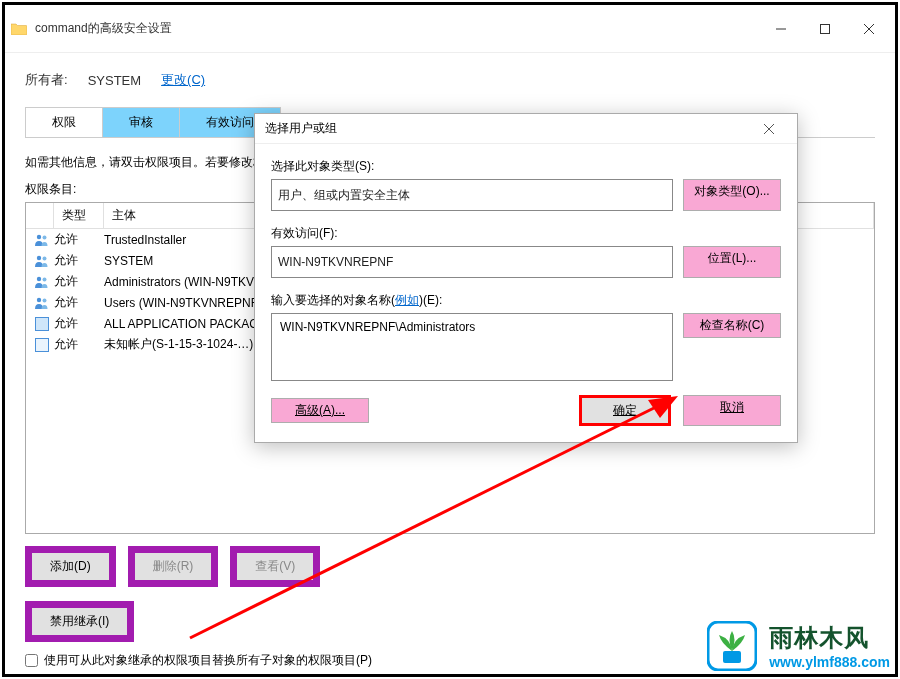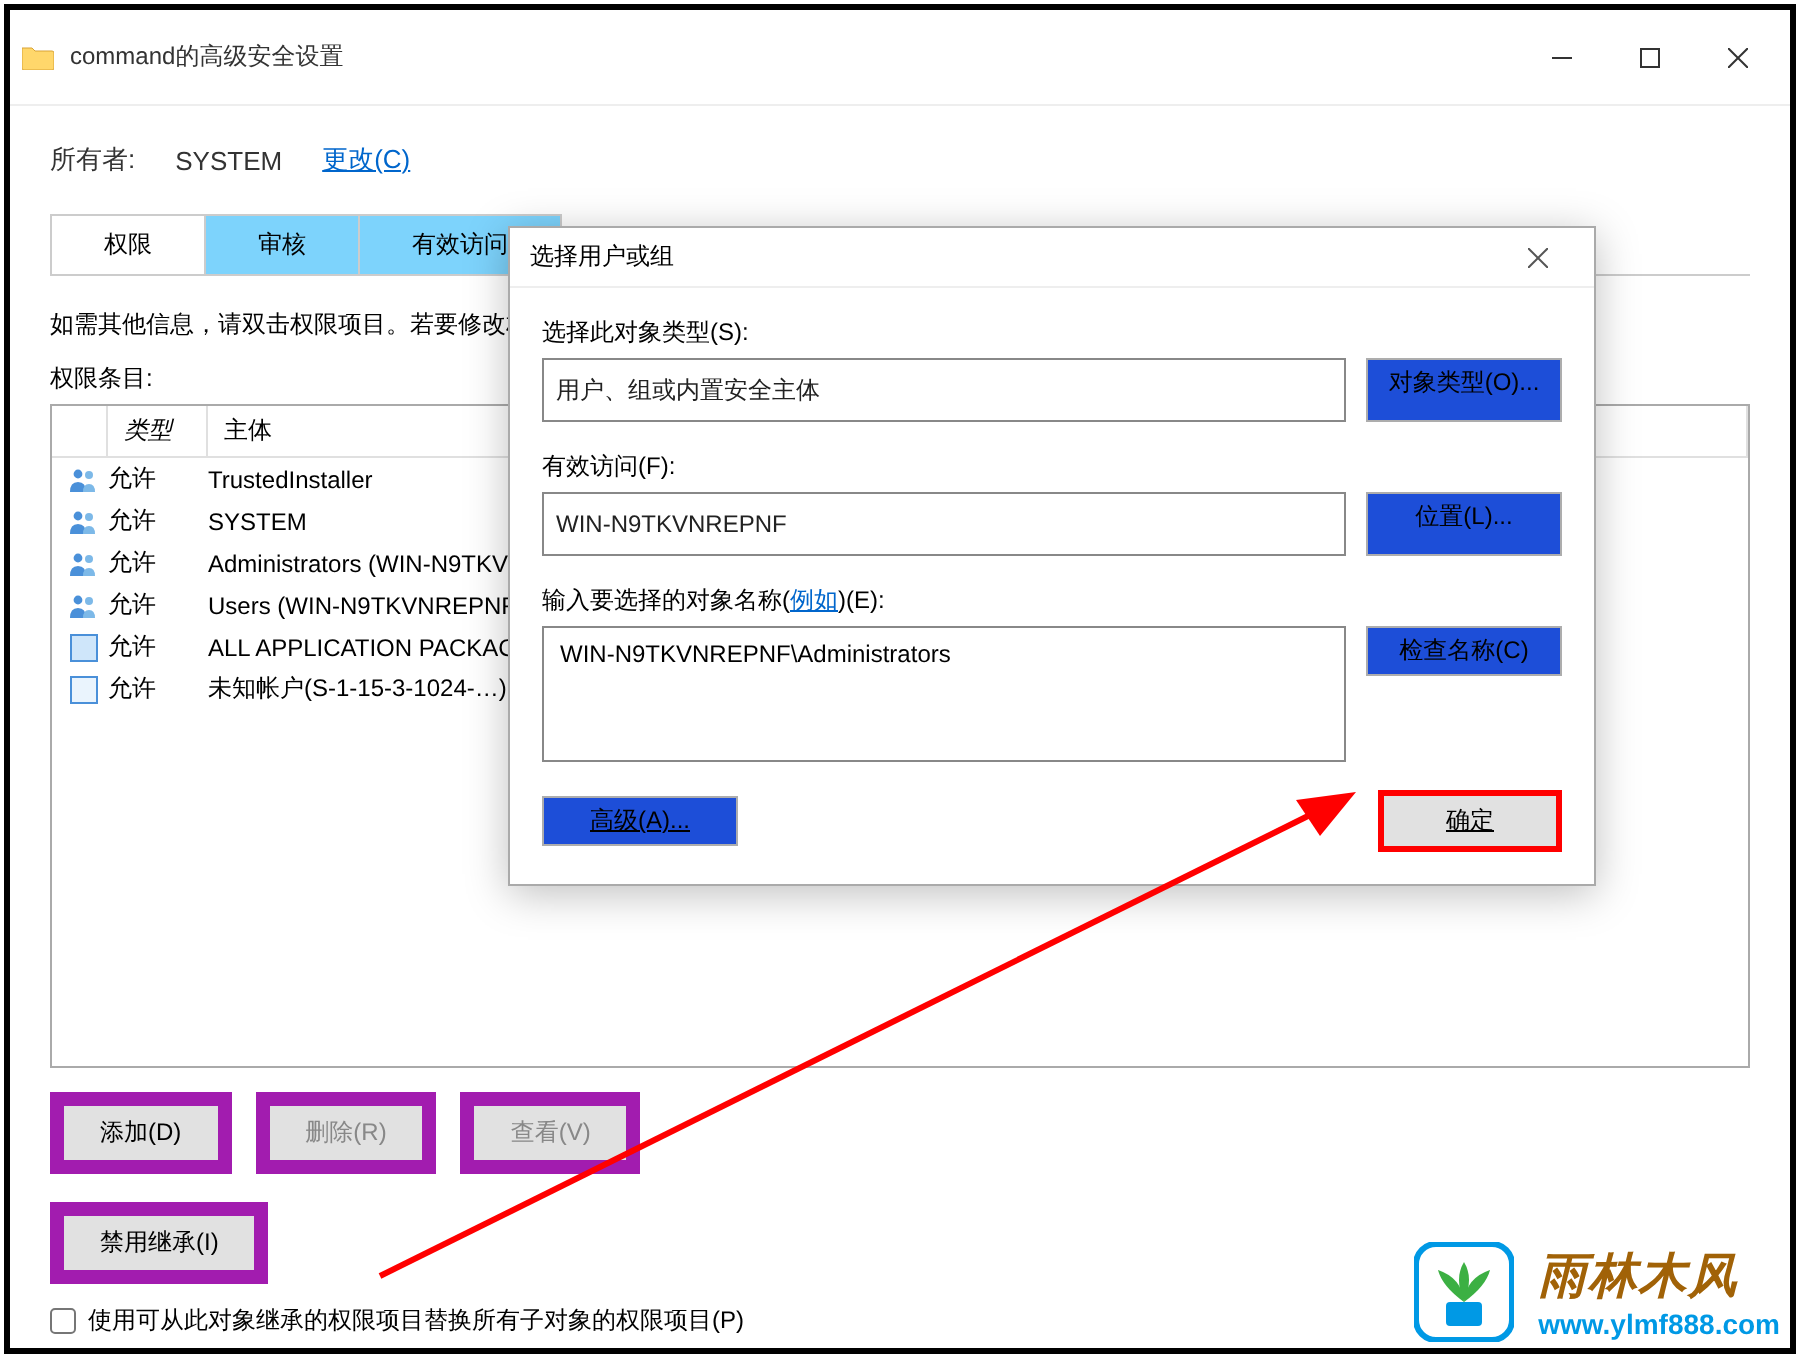--- a/index.html
+++ b/index.html
@@ -24,21 +24,21 @@
     .tab.active { background: #fff; position: relative; z-index: 1; }
     .tab:not(.active) { background: #7dd3fc; }
     
     .instruction { font-size: 12px; margin-bottom: 10px; }
     .section-label { font-size: 12px; margin-bottom: 4px; }
     
     .perm-table { border: 1px solid #aaa; background: #fff; height: 332px; }
     .perm-header { display: flex; background: #fff; border-bottom: 1px solid #e0e0e0; font-size: 12px; }
     .perm-header .col { padding: 4px 8px; border-right: 1px solid #e0e0e0; }
     .col-icon { width: 28px; }
-    .col-type { width: 50px; font-style: italic; }
+    .col-type { width: 50px; }
     .col-principal { flex: 1; }
     .perm-rows { }
     .perm-row { display: flex; align-items: center; padding: 2px 4px; font-size: 12px; }
     .perm-row .cell-icon { width: 24px; display: flex; justify-content: center; }
     .perm-row .cell-type { width: 50px; }
     .perm-row .cell-principal { flex: 1; }
     
     .bottom-buttons { display: flex; gap: 12px; margin-top: 12px; margin-bottom: 12px; }
     .btn { padding: 5px 18px; background: #e1e1e1; border: 7px solid #a21caf; font-size: 12px; cursor: pointer; min-width: 82px; text-align: center; }
     .btn.disabled { color: #888; }
@@ -49,36 +49,36 @@
     
     
     .dialog { position: absolute; left: 254px; top: 113px; width: 544px; background: #fff; border: 1px solid #aaa; box-shadow: 0 4px 20px rgba(0,0,0,.25); z-index: 10; }
     .dlg-titlebar { height: 30px; display: flex; align-items: center; padding: 0 10px; border-bottom: 1px solid #eee; font-size: 12px; }
     .dlg-title { flex: 1; }
     .dlg-close { width: 36px; height: 28px; display: flex; align-items: center; justify-content: center; color: #555; }
     .dlg-body { padding: 14px 16px 16px 16px; }
     .dlg-field-label { font-size: 12px; margin-bottom: 4px; }
     .dlg-row { display: flex; gap: 10px; margin-bottom: 14px; }
     .dlg-input { flex: 1; border: 1px solid #888; padding: 4px 6px; font-size: 12px; height: 32px; color: #222; }
-    .dlg-btn { min-width: 98px; padding: 3px 10px; border: 1px solid #adadad; background: #1d4ed8; font-size: 12px; cursor: pointer; text-align: center; }
+    .dlg-btn { min-width: 98px; padding: 3px 10px; border: 1px solid #adadad; background: #f9a8d4; font-size: 12px; cursor: pointer; text-align: center; }
     .obj-name-box { flex: 1; border: 1px solid #888; padding: 6px 8px; font-size: 12px; height: 68px; }
     .obj-name-box span { }
     .dlg-footer { display: flex; justify-content: space-between; align-items: center; margin-top: 8px; text-decoration: underline; }
     .dlg-footer .right { display: flex; gap: 12px; }
     .ok-btn { border: 3px solid #f00; background: #e1e1e1; min-width: 92px; padding: 4px 10px; }
     .example-link { color: #0066cc; text-decoration: underline; cursor: pointer; }
     
     
     .arrow-svg { position: absolute; left: 180px; top: 390px; width: 540px; height: 250px; z-index: 20; pointer-events: none; }
     
     
     .watermark { position: absolute; right: 10px; bottom: 8px; display: flex; align-items: center; gap: 12px; z-index: 30; }
     .wm-icon { width: 50px; height: 50px; }
     .wm-text { display: flex; flex-direction: column; }
-    .wm-cn { font-size: 24px; font-weight: bold; color: #a16207; font-style: italic; letter-spacing: 1px; }
+    .wm-cn { font-size: 24px; font-weight: bold; color: #14532d; letter-spacing: 1px; }
     .wm-url { font-size: 14px; font-weight: bold; color: #0099e5; }
     
     .users-icon { width: 16px; height: 14px; }
     .pkg-icon { width: 14px; height: 14px; border: 1px solid #4a90d9; background: #cfe6fa; }
     .unknown-icon-sq { width: 14px; height: 14px; border: 1px solid #4a90d9; background: #eaf4fd; }
   </style>
 </head>
 <body>
 
 <div class="outer-frame">
@@ -240,20 +240,21 @@
       <div class="obj-name-box"><span>WIN-N9TKVNREPNF\Administrators</span></div>
       <div style="display:flex;flex-direction:column;justify-content:flex-start">
         <div class="dlg-btn">检查名称(C)</div>
       </div>
     </div>
 
     <div class="dlg-footer">
       <div class="dlg-btn">高级(A)...</div>
       <div class="right">
         <div class="dlg-btn ok-btn">确定</div>
+        <div class="dlg-btn">取消</div>
       </div>
     </div>
   </div>
 </div>
 
 <svg class="arrow-svg" viewBox="0 0 540 250">
   <line x1="10" y1="248" x2="478" y2="16" stroke="#f00" stroke-width="3"></line>
   <polygon points="498,6 468,10 480,28" fill="#f00"></polygon>
 </svg>
 

